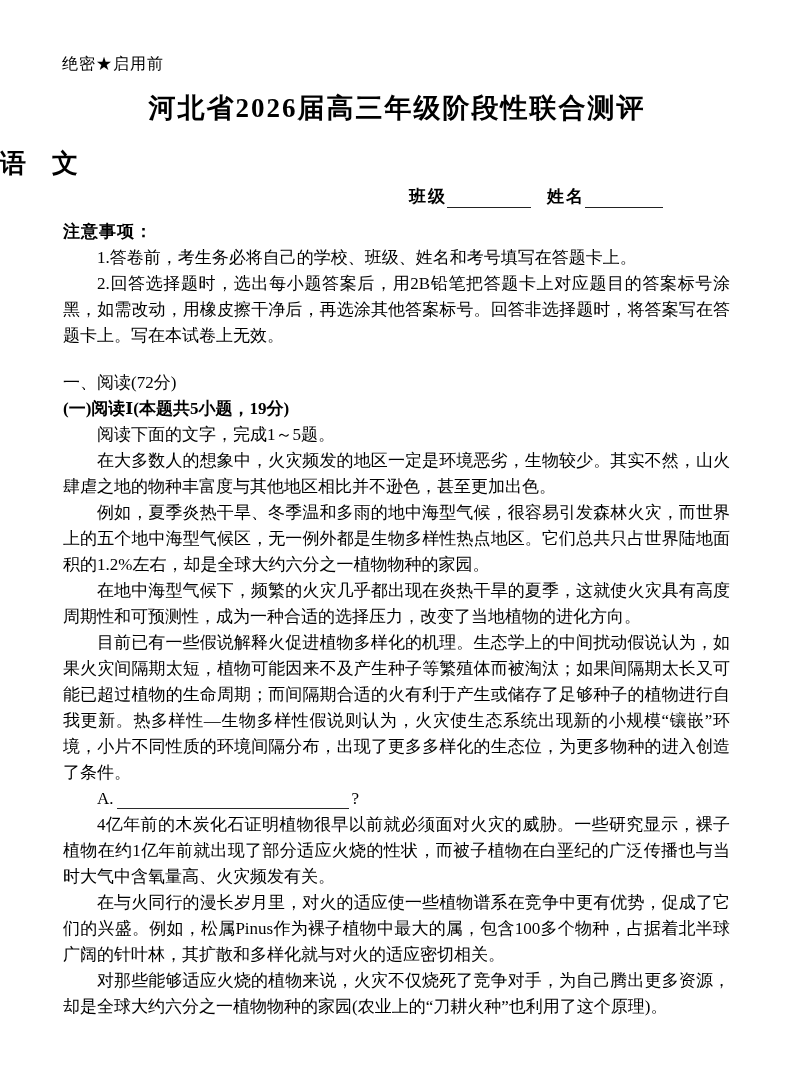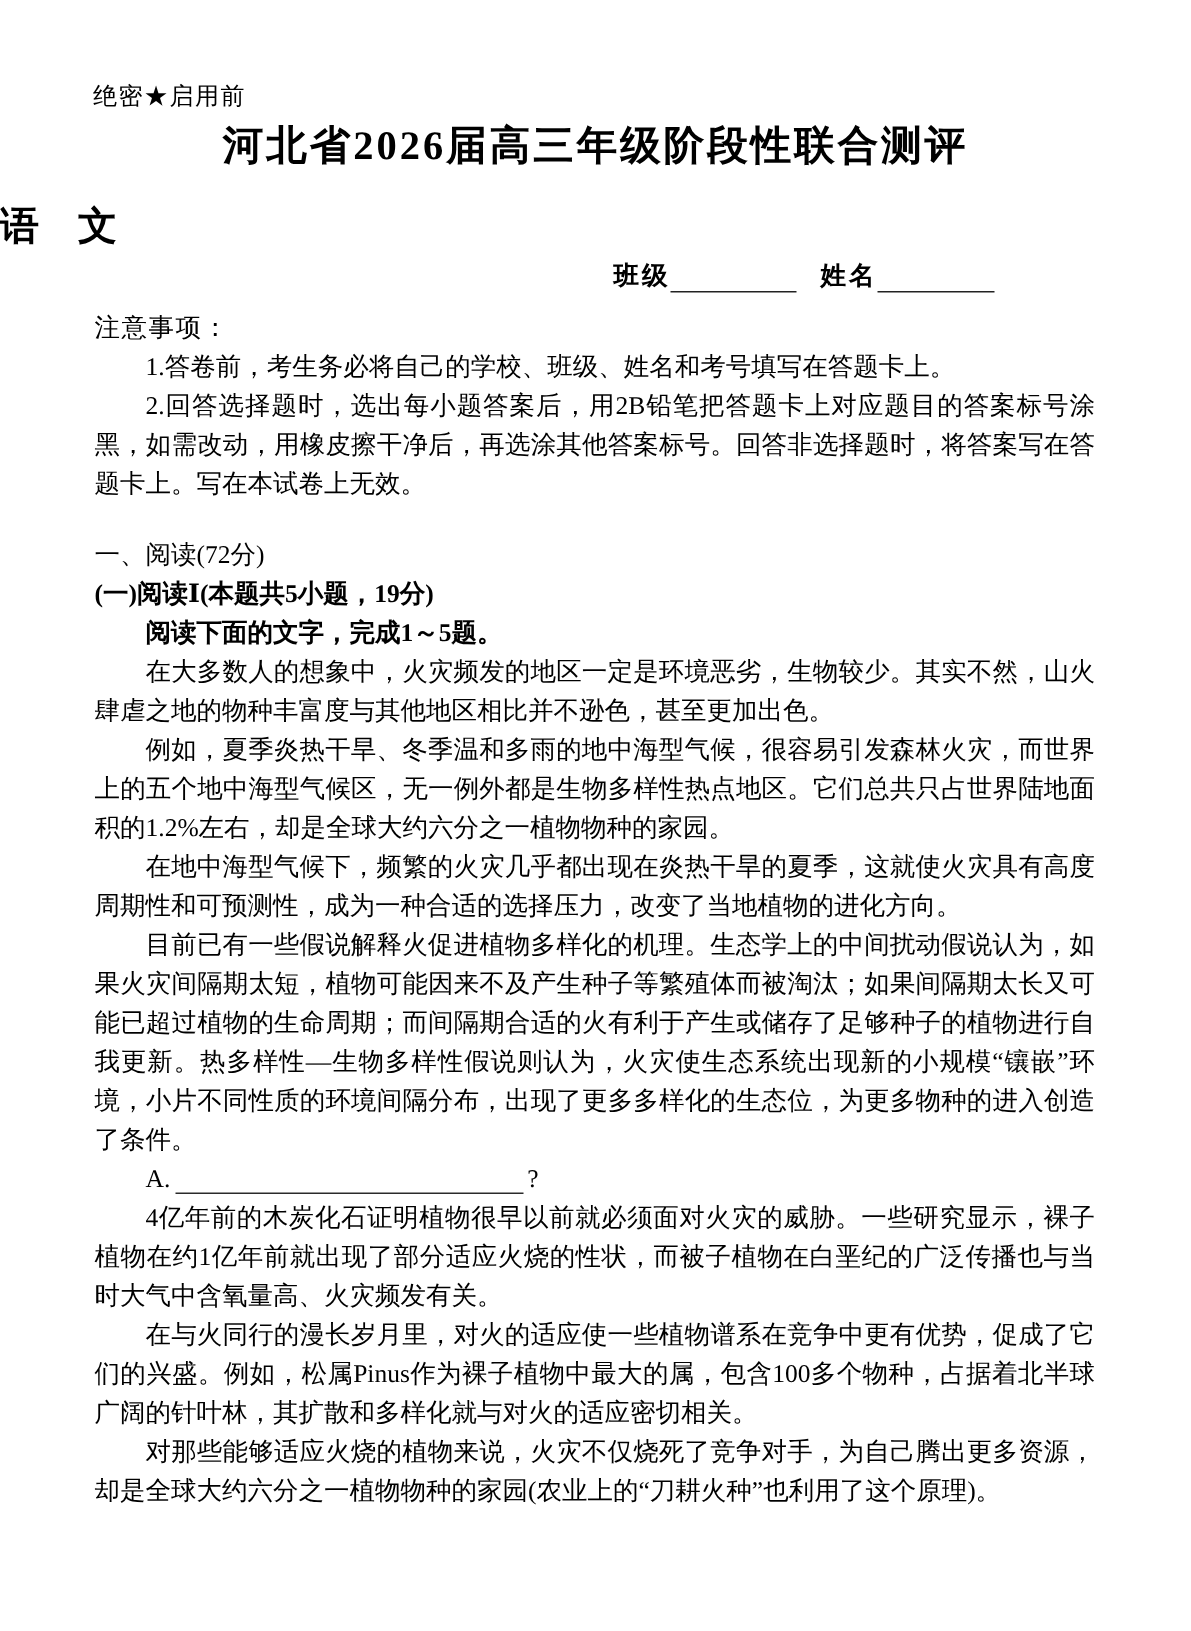--- a/index.html
+++ b/index.html
@@ -14,21 +14,21 @@
     overflow: hidden;
   }
   .secret {
     position: absolute;
     left: 62px;
     top: 54px;
     font-size: 16px;
     letter-spacing: 1px;
   }
   .title {
-    margin: 4px;
+    margin: 15px;
     padding-top: 73px;
     text-align: center;
     font-size: 27px;
     font-weight: 700;
     letter-spacing: 2px;
     line-height: 40px;
   }
   .subject {
     margin: 13px 0 0 0;
     text-align: left;
@@ -52,25 +52,25 @@
   }
   .blank-class { width: 84px; margin-right: 16px; }
   .blank-name  { width: 78px; }
   .content {
     padding: 0 64px 0 63px;
     font-size: 17px;
     line-height: 26px;
     text-align: justify;
   }
   .content p { margin: 0; }
-  .notice-heading { margin-top: 7px !important; font-weight: 400; letter-spacing: 1px; }
+  .notice-heading { margin-top: 7px !important; font-weight: 700; letter-spacing: 1px; }
   .indent { text-indent: 2em; }
   .sec-part { font-weight: 400; margin-top: 21px !important; }
   .sec-sub { font-weight: 700; }
-  .sec-instruction { font-weight: 700; text-indent: 2em; }
+  .sec-instruction { font-weight: 400; text-indent: 2em; }
   .blank-line { text-indent: 2em; }
   .answer-blank {
     display: inline-block;
     width: 232px;
     height: 15px;
     border-bottom: 1.5px solid #2a2a2a;
     vertical-align: bottom;
     margin: 0 3px 3px 3px;
   }
   .footer {

